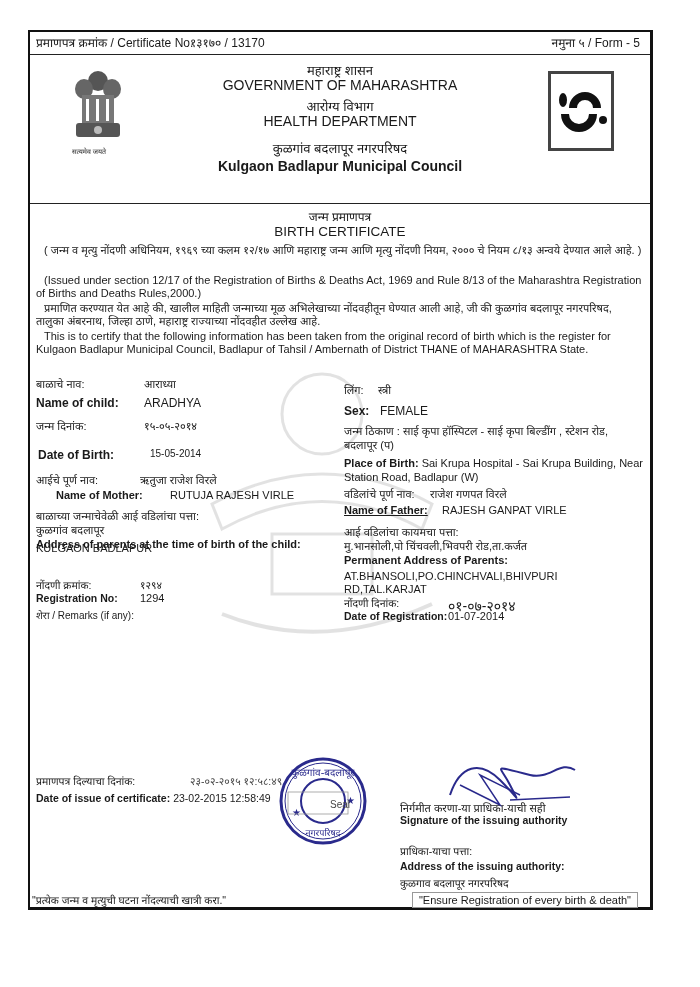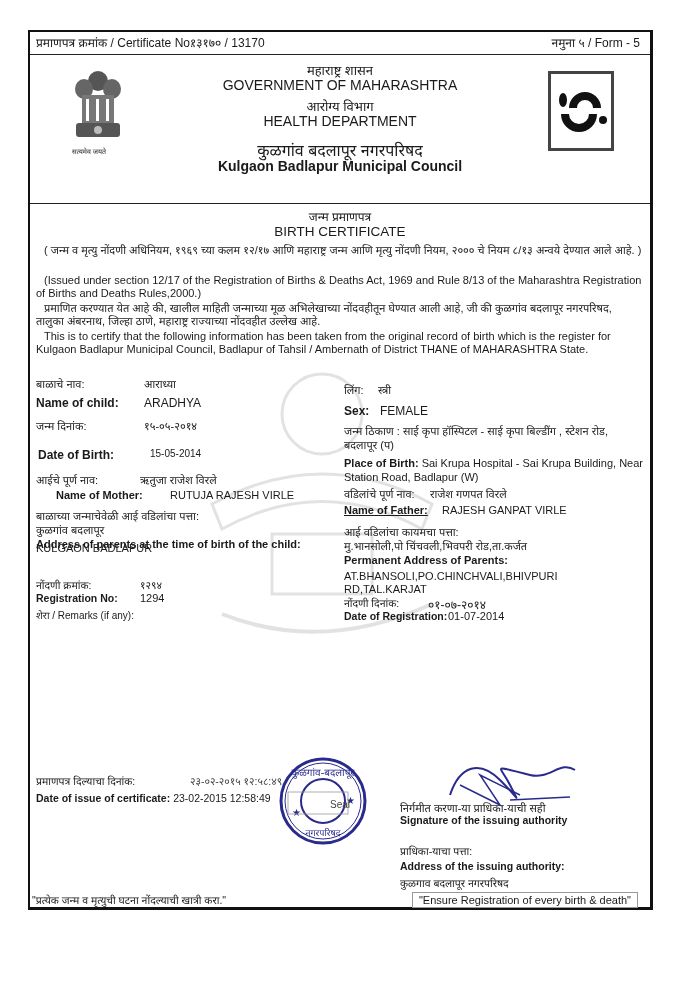--- a/index.html
+++ b/index.html
@@ -11,21 +11,21 @@
             font-size: 12px; line-height: 22px; }
   .topbar .cert { position: absolute; left: 6px; }
   .topbar .certno { position: absolute; left: 160px; }
   .topbar .form { position: absolute; right: 10px; }
   .header { position: absolute; left: 0; right: 0; top: 23px; height: 148px; border-bottom: 1.5px solid #222; }
   .header .center { position: absolute; left: 0; right: 0; text-align: center; }
   .h-mr { font-size: 13px; top: 6px; }
   .h-gov { font-size: 14px; top: 22px; }
   .h-mr2 { font-size: 13px; top: 42px; }
   .h-dept { font-size: 14px; top: 58px; }
-  .h-mr3 { font-size: 16px; top: 84px; }
+  .h-mr3 { font-size: 13px; top: 84px; }
   .h-council { font-size: 14px; top: 103px; font-weight: bold; }
   .emblem { position: absolute; left: 38px; top: 12px; width: 60px; height: 80px; }
   .emblem-caption { position: absolute; left: 42px; top: 92px; font-size: 7px; }
   .logo { position: absolute; right: 36px; top: 16px; width: 66px; height: 80px; background: #444; padding: 3px; box-sizing: border-box; }
   .logo-inner { width: 100%; height: 100%; background: #fff; position: relative; }
   .body { position: absolute; left: 0; right: 0; top: 172px; bottom: 0; font-size: 11.5px; }
   .title-mr { position: absolute; left: 0; right: 0; top: 4px; text-align: center; font-size: 12px; }
   .title-en { position: absolute; left: 0; right: 0; top: 20px; text-align: center; font-size: 13.5px; }
   .para { position: absolute; left: 6px; right: 8px; font-size: 11px; line-height: 13px; }
   .field { position: absolute; font-size: 11px; white-space: nowrap; }
@@ -142,21 +142,21 @@
     <div class="field" style="left:400px; top:282px;">राजेश गणपत विरले</div>
     <div class="field lbl-b" style="left:314px; top:300px;text-decoration:underline;">Name of Father:</div>
     <div class="field" style="left:412px; top:300px;">RAJESH GANPAT VIRLE</div>
 
     <div class="field" style="left:314px; top:320px;">आई वडिलांचा कायमचा पत्ता:</div>
     <div class="field" style="left:314px; top:334px;">मु.भानसोली,पो चिंचवली,भिवपरी रोड,ता.कर्जत</div>
     <div class="field lbl-b" style="left:314px; top:350px;">Permanent Address of Parents:</div>
     <div class="field" style="left:314px; top:366px; width:210px; white-space:normal; line-height:13px;">AT.BHANSOLI,PO.CHINCHVALI,BHIVPURI RD,TAL.KARJAT</div>
 
     <div class="field" style="left:314px; top:392px; font-size:10.5px;">नोंदणी दिनांक:</div>
-    <div class="field" style="left:398px; top:392px; font-size:12px;">०१-०७-२०१४</div>
+    <div class="field" style="left:418px; top:392px; font-size:14px;">०१-०७-२०१४</div>
     <div class="field lbl-b" style="left:314px; top:406px; font-size:10.5px;">Date of Registration:</div>
     <div class="field" style="left:418px; top:406px;">01-07-2014</div>
 
     <div class="field" style="left:6px; top:570px; font-size:10.5px;">प्रमाणपत्र दिल्याचा दिनांक:</div>
     <div class="field" style="left:160px; top:570px; font-size:10.5px; color:#444;">२३-०२-२०१५ १२:५८:४९</div>
     <div class="field" style="left:6px; top:588px; font-size:10.5px;">
       <span class="lbl-b">Date of issue of certificate:</span>
       <span>23-02-2015 12:58:49</span>
     </div>
 

